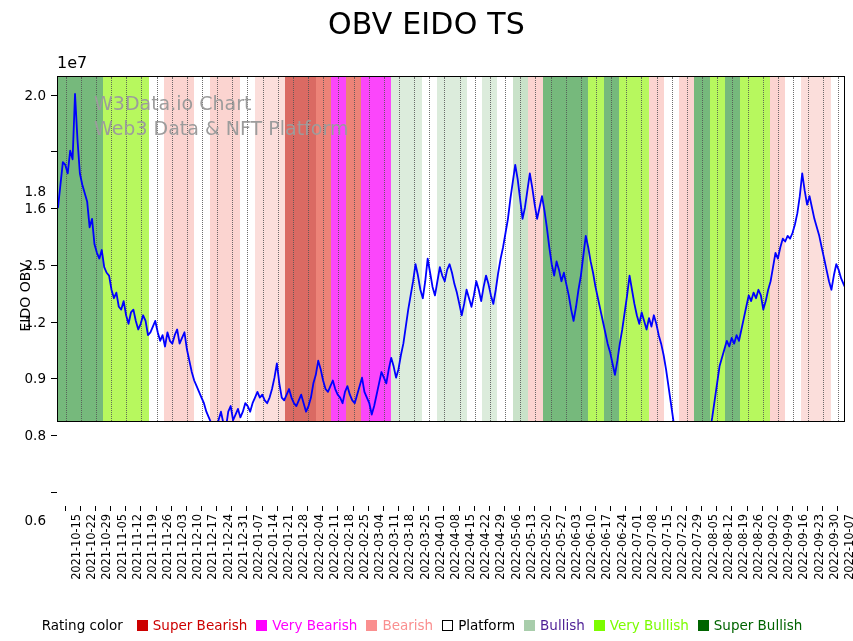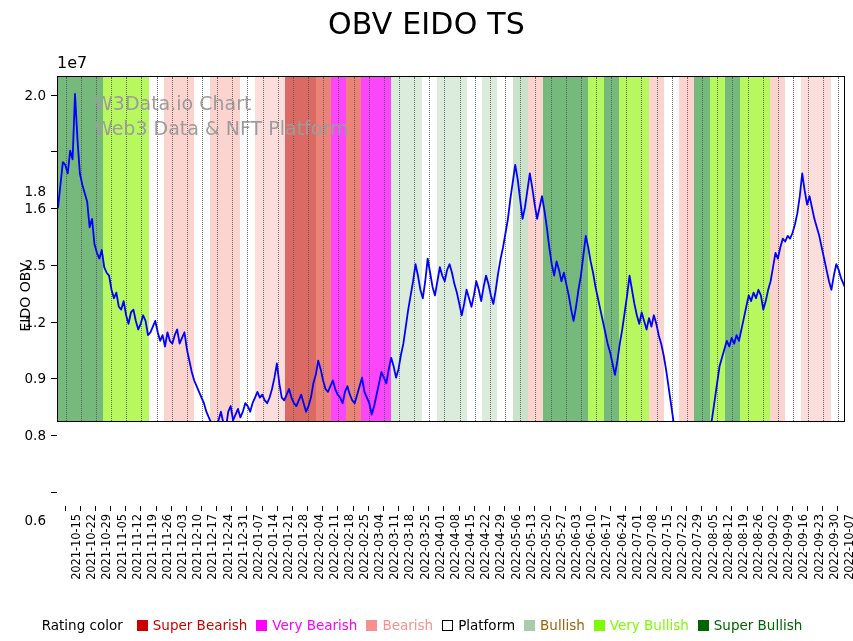--- a/index.html
+++ b/index.html
@@ -439,21 +439,21 @@
       <span class="legend-entry">
         <span class="legend-swatch" style="background: rgb(250, 143, 143);"></span>
         <span class="legend-text" style="color: rgb(250, 143, 143);">Bearish</span>
       </span>
       <span class="legend-entry">
         <span class="legend-swatch" style="background: rgb(255, 255, 255); border: 1px solid rgb(0, 0, 0);"></span>
         <span class="legend-text" style="color: rgb(0, 0, 0);">Platform</span>
       </span>
       <span class="legend-entry">
         <span class="legend-swatch" style="background: rgb(168, 205, 171);"></span>
-        <span class="legend-text" style="color: #a16207;">Bullish</span>
+        <span class="legend-text" style="color: #4c1d95;">Bullish</span>
       </span>
       <span class="legend-entry">
         <span class="legend-swatch" style="background: rgb(124, 252, 0);"></span>
         <span class="legend-text" style="color: rgb(124, 252, 0);">Very Bullish</span>
       </span>
       <span class="legend-entry">
         <span class="legend-swatch" style="background: rgb(0, 100, 0);"></span>
         <span class="legend-text" style="color: rgb(0, 100, 0);">Super Bullish</span>
       </span>
     </div>

